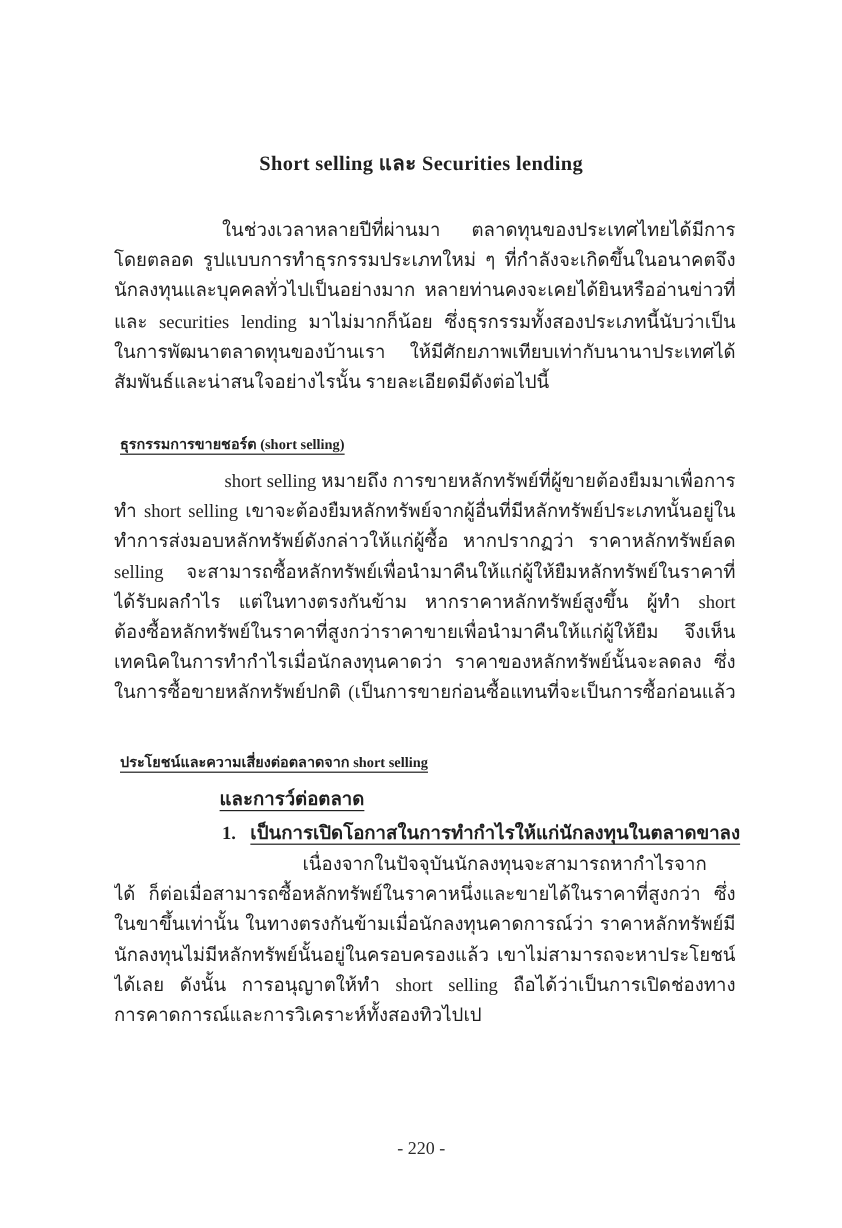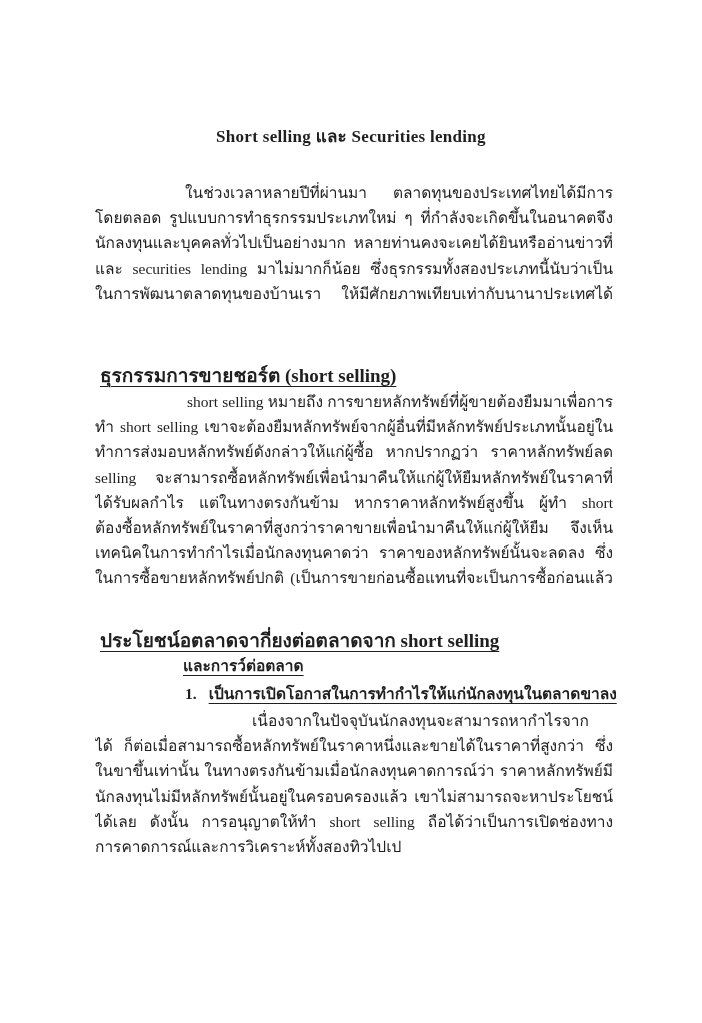--- a/index.html
+++ b/index.html
@@ -42,21 +42,21 @@
   }
   .line.para-end {
     text-align-last: left;
   }
   .indent-1 { padding-left: 90px; box-sizing: border-box; }
   .indent-2 { padding-left: 92px; box-sizing: border-box; }
   .indent-3 { padding-left: 157px; box-sizing: border-box; }
   .heading {
     position: absolute;
     left: 100px;
-    font-size: 19px;
+    font-size: 12px;
     font-weight: bold;
     text-decoration: underline;
     text-underline-offset: 4px;
     text-decoration-thickness: 1.3px;
   }
   .subheading {
     position: absolute;
     left: 183px;
     font-size: 15.5px;
     font-weight: bold;
@@ -95,46 +95,48 @@
 <div class="page">
 
   <div class="doc-title">Short selling และ Securities lending</div>
 
   <div class="block" style="top:180px;">
     <div class="line indent-1">ในช่วงเวลาหลายปีที่ผ่านมา ตลาดทุนของประเทศไทยได้มีการพัฒนาอย่างต่อเนื่องมา</div>
     <div class="line">โดยตลอด รูปแบบการทำธุรกรรมประเภทใหม่ ๆ ที่กำลังจะเกิดขึ้นในอนาคตจึงอยู่ในความในสนใจของ</div>
     <div class="line">นักลงทุนและบุคคลทั่วไปเป็นอย่างมาก หลายท่านคงจะเคยได้ยินหรืออ่านข่าวที่กล่าวถึงเรื่อง short selling</div>
     <div class="line">และ securities lending มาไม่มากก็น้อย ซึ่งธุรกรรมทั้งสองประเภทนี้นับว่าเป็นส่วนสำคัญส่วนหนึ่ง</div>
     <div class="line">ในการพัฒนาตลาดทุนของบ้านเรา ให้มีศักยภาพเทียบเท่ากับนานาประเทศได้ ส่วนธุรกรรมทั้งสองจะมีความ</div>
+    <div class="line para-end">สัมพันธ์และน่าสนใจอย่างไรนั้น รายละเอียดมีดังต่อไปนี้</div>
   </div>
 
   <div class="heading" style="top:360px;">ธุรกรรมการขายชอร์ต (short selling)</div>
 
   <div class="block" style="top:389px;">
     <div class="line indent-2">short selling หมายถึง การขายหลักทรัพย์ที่ผู้ขายต้องยืมมาเพื่อการส่งมอบ เมื่อผู้ลงทุน</div>
     <div class="line">ทำ short selling เขาจะต้องยืมหลักทรัพย์จากผู้อื่นที่มีหลักทรัพย์ประเภทนั้นอยู่ในความครอบครองเพื่อ</div>
     <div class="line">ทำการส่งมอบหลักทรัพย์ดังกล่าวให้แก่ผู้ซื้อ หากปรากฏว่า ราคาหลักทรัพย์ลดลงตามที่คาด ผู้ทำ short</div>
     <div class="line">selling จะสามารถซื้อหลักทรัพย์เพื่อนำมาคืนให้แก่ผู้ให้ยืมหลักทรัพย์ในราคาที่ถูกกว่าราคาขาย ซึ่งจะทำให้</div>
     <div class="line">ได้รับผลกำไร แต่ในทางตรงกันข้าม หากราคาหลักทรัพย์สูงขึ้น ผู้ทำ short selling จะขาดทุนเนื่องจาก</div>
     <div class="line">ต้องซื้อหลักทรัพย์ในราคาที่สูงกว่าราคาขายเพื่อนำมาคืนให้แก่ผู้ให้ยืม จึงเห็นได้ว่า short selling เป็น</div>
     <div class="line">เทคนิคในการทำกำไรเมื่อนักลงทุนคาดว่า ราคาของหลักทรัพย์นั้นจะลดลง ซึ่งจะเป็นข้อแตกต่างจากขั้นตอน</div>
     <div class="line para-end">ในการซื้อขายหลักทรัพย์ปกติ (เป็นการขายก่อนซื้อแทนที่จะเป็นการซื้อก่อนแล้วจึงขาย)</div>
   </div>
 
-  <div class="heading" style="top:625px;">ประโยชน์อตลาดจากี่ยงต่อตลาดจาก short selling</div>
+  <div class="heading" style="top:625px;">ประโยชน์และความเสี่ยงต่อตลาดจาก short selling</div>
 
   <div class="subheading" style="top:653px;">และการว์ต่อตลาด</div>
 
   <div class="list-item" style="top:681px;">
     <span class="num">1.</span><span class="item-title">เป็นการเปิดโอกาสในการทำกำไรให้แก่นักลงทุนในตลาดขาลง</span>
   </div>
 
   <div class="block" style="top:708px;">
     <div class="line indent-3">เนื่องจากในปัจจุบันนักลงทุนจะสามารถหากำไรจากราคาหลักทรัพย์ (Capital gain)</div>
     <div class="line">ได้ ก็ต่อเมื่อสามารถซื้อหลักทรัพย์ในราคาหนึ่งและขายได้ในราคาที่สูงกว่า ซึ่งเป็นภาวะของราคาหลักทรัพย์</div>
     <div class="line">ในขาขึ้นเท่านั้น ในทางตรงกันข้ามเมื่อนักลงทุนคาดการณ์ว่า ราคาหลักทรัพย์มีแนวโน้มที่จะลดลง แต่</div>
     <div class="line">นักลงทุนไม่มีหลักทรัพย์นั้นอยู่ในครอบครองแล้ว เขาไม่สามารถจะหาประโยชน์จากการคาดการณ์ของเขา</div>
     <div class="line">ได้เลย ดังนั้น การอนุญาตให้ทำ short selling ถือได้ว่าเป็นการเปิดช่องทางสำหรับนักลงทุนเพื่อตอบสนอง</div>
     <div class="line para-end">การคาดการณ์และการวิเคราะห์ทั้งสองทิวไปเป</div>
   </div>
 
+  <div class="page-footer">- 220 -</div>
 
 </div>
 
 </body></html>

